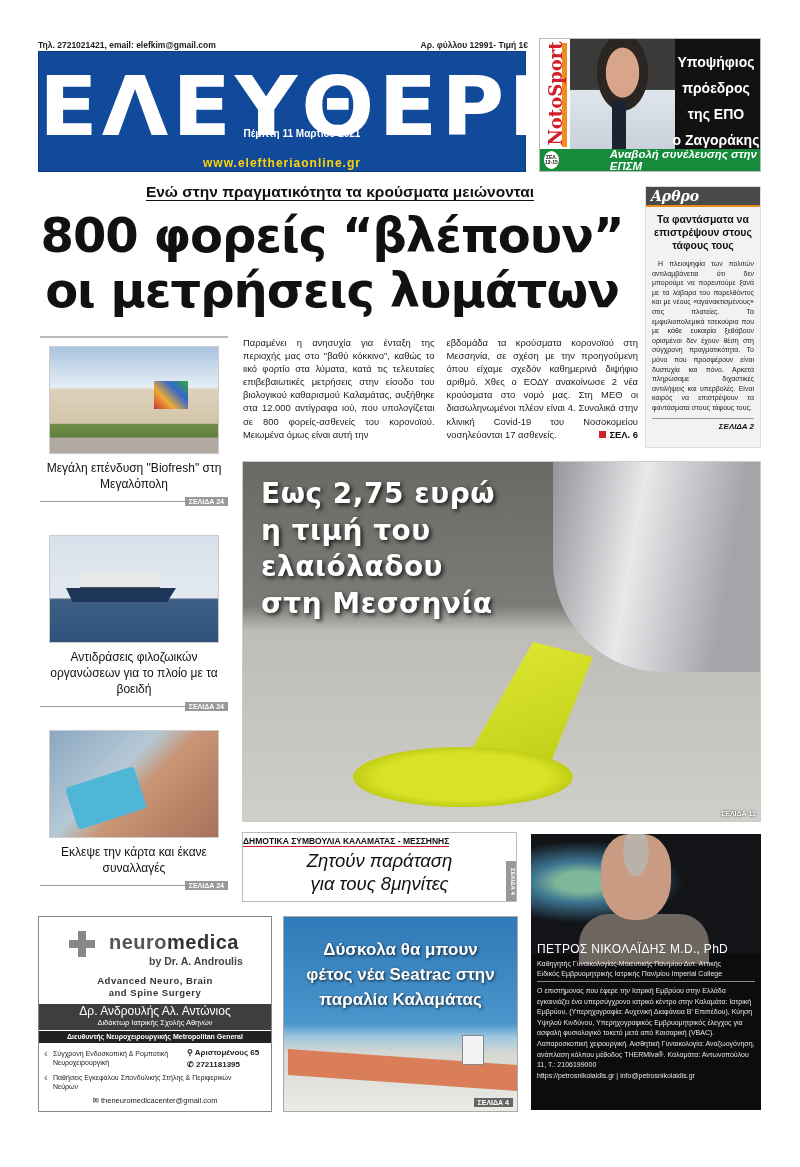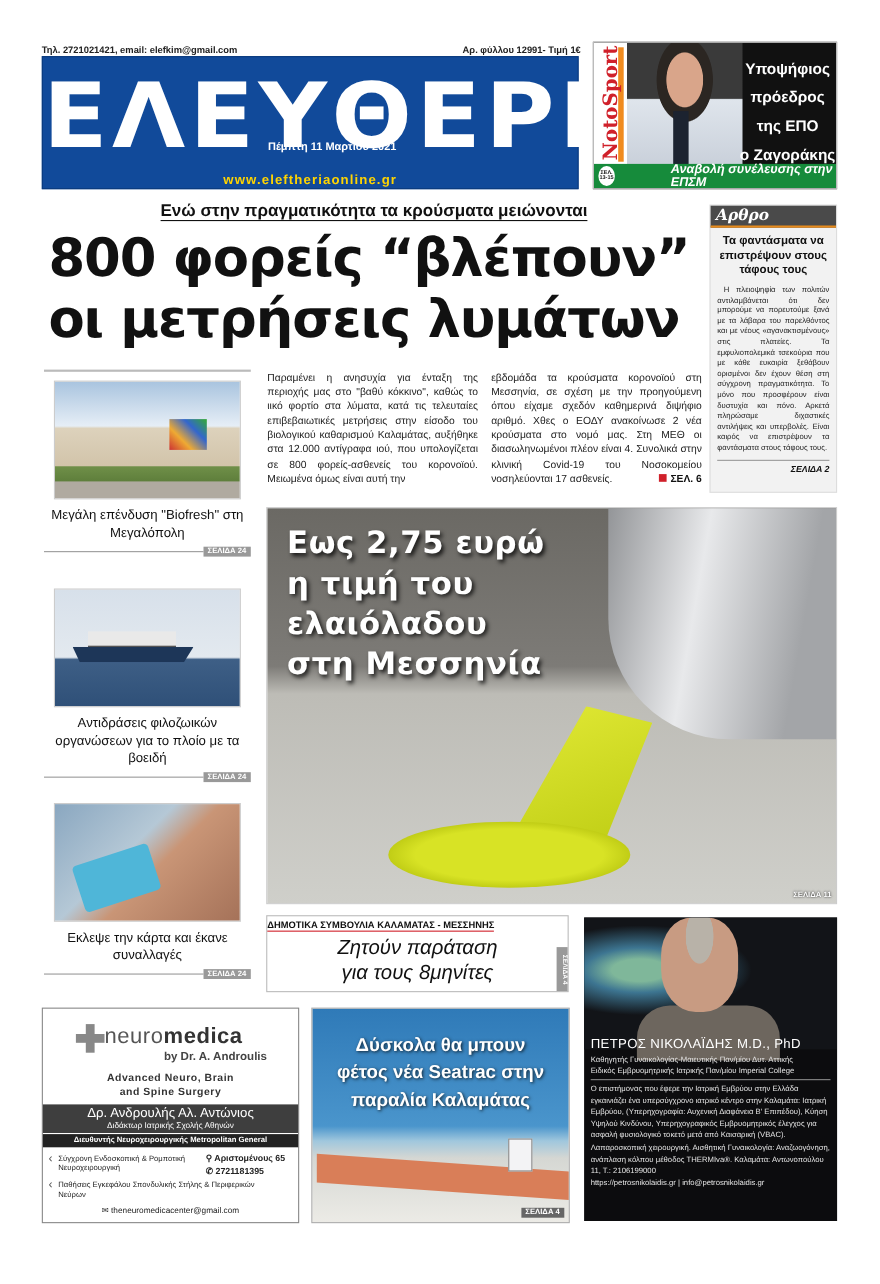--- a/index.html
+++ b/index.html
@@ -23,21 +23,21 @@
   .noto-photo { position: absolute; left: 30px; top: 0; width: 105px; height: 112px; background: radial-gradient(ellipse at 50% 30%, #d9a58a 0 22%, #2b2622 23% 34%, transparent 35%), linear-gradient(180deg, #3a3a3a 0%, #3a3a3a 45%, #dfe5ec 46%, #c9d0da 100%); }
   .noto-photo .tie { position: absolute; left: 42px; top: 62px; width: 14px; height: 50px; background: #1c2330; }
   .noto-text { position: absolute; left: 130px; top: 10px; width: 92px; color: #fff; font-weight: bold; font-size: 14px; line-height: 26px; text-align: center; }
   .noto-bar { position: absolute; left: 0; bottom: 0; width: 100%; height: 22px; background: #168b3b; display: flex; align-items: center; gap: 45px; }
   .noto-bar .badge { width: 18px; height: 18px; border-radius: 50%; background: #fff; color: #111; font-size: 5px; font-weight: bold; display: flex; align-items: center; justify-content: center; margin: 0 6px 0 4px; text-align: center; line-height: 5px; }
   .noto-bar .lbl { color: #fff; font-style: italic; font-weight: bold; font-size: 11.5px; }
 
   
   .kicker { top: 183px; left: 40px; width: 600px; text-align: center; font-weight: bold; font-size: 15.5px; }
   .kicker span { border-bottom: 1.5px solid #111; }
-  .headline { top: 208px; left: 44px; width: 600px; font-family: "DejaVu Sans", sans-serif; font-weight: bold; font-size: 48px; line-height: 55px; letter-spacing: -1px; }
+  .headline { top: 208px; left: 32px; width: 600px; text-align: center; font-family: "DejaVu Sans", sans-serif; font-weight: bold; font-size: 48px; line-height: 55px; letter-spacing: -1px; }
 
   
   .article { top: 186px; left: 645px; width: 116px; height: 262px; background: #f2f2f2; border: 1px solid #ddd; }
   .article .hdr { height: 20px; background: #4a4a4a; border-bottom: 2px solid #e78b1c; color: #fff; font-family: "DejaVu Serif", serif; font-style: italic; font-weight: bold; font-size: 14px; padding-left: 5px; line-height: 19px; }
   .article .ttl { text-align: center; font-weight: bold; font-size: 10.5px; line-height: 13px; padding: 6px 4px 7px; }
   .article .body { font-size: 7px; line-height: 9.6px; text-align: justify; padding: 0 6px; text-indent: 6px; color: #222; }
   .article .sep { margin: 5px 6px 3px; height: 1px; background: #999; }
   .article .pg { text-align: right; font-weight: bold; font-style: italic; font-size: 8px; padding-right: 6px; }
 
   
@@ -86,21 +86,21 @@
   .doc .name { position: absolute; left: 6px; top: 108px; color: #fff; font-size: 12px; letter-spacing: 0.3px; }
   .doc .sub { position: absolute; left: 6px; top: 125px; color: #e5e5e5; font-size: 7px; line-height: 10px; }
   .doc .sep { position: absolute; left: 6px; top: 147px; width: 218px; height: 1px; background: #888; }
   .doc .body { position: absolute; left: 6px; top: 152px; width: 220px; color: #e5e5e5; font-size: 7px; line-height: 10.6px; }
 
   
   .neuro { top: 916px; left: 38px; width: 234px; height: 196px; border: 1px solid #888; background: #fff; }
   .neuro .logo-cross { position: absolute; left: 30px; top: 14px; width: 26px; height: 26px; }
   .neuro .logo-cross::before { content: ""; position: absolute; left: 9px; top: 0; width: 8px; height: 26px; background: #888; }
   .neuro .logo-cross::after { content: ""; position: absolute; left: 0; top: 9px; width: 26px; height: 8px; background: #888; }
-  .neuro .brand { position: absolute; left: 56px; top: 14px; font-size: 20px; color: #555; letter-spacing: 0.5px; }
+  .neuro .brand { position: absolute; left: 70px; top: 14px; font-size: 20px; color: #555; letter-spacing: 0.5px; font-weight: bold; }
   .neuro .brand b { color: #333; }
   .neuro .by { position: absolute; left: 110px; top: 38px; font-size: 10.5px; font-weight: bold; color: #444; }
   .neuro .spec { position: absolute; top: 58px; width: 100%; text-align: center; font-weight: bold; font-size: 9.5px; line-height: 12px; color: #333; letter-spacing: 0.5px; }
   .neuro .docbar { position: absolute; top: 87px; left: 0; width: 100%; height: 26px; background: #3e3e3e; color: #fff; text-align: center; }
   .neuro .docbar .n { font-size: 12px; line-height: 14px; }
   .neuro .docbar .t { font-size: 7.5px; line-height: 10px; }
   .neuro .dir { position: absolute; top: 114px; left: 0; width: 100%; height: 12px; background: #222; color: #fff; font-size: 7px; font-weight: bold; text-align: center; line-height: 12px; }
   .neuro .svc { position: absolute; left: 14px; font-size: 7px; line-height: 9px; color: #222; }
   .neuro .svc::before { content: "‹"; position: absolute; left: -9px; top: 0; font-size: 11px; color: #555; }
   .neuro .contact { position: absolute; left: 148px; font-size: 8px; font-weight: bold; color: #222; }

